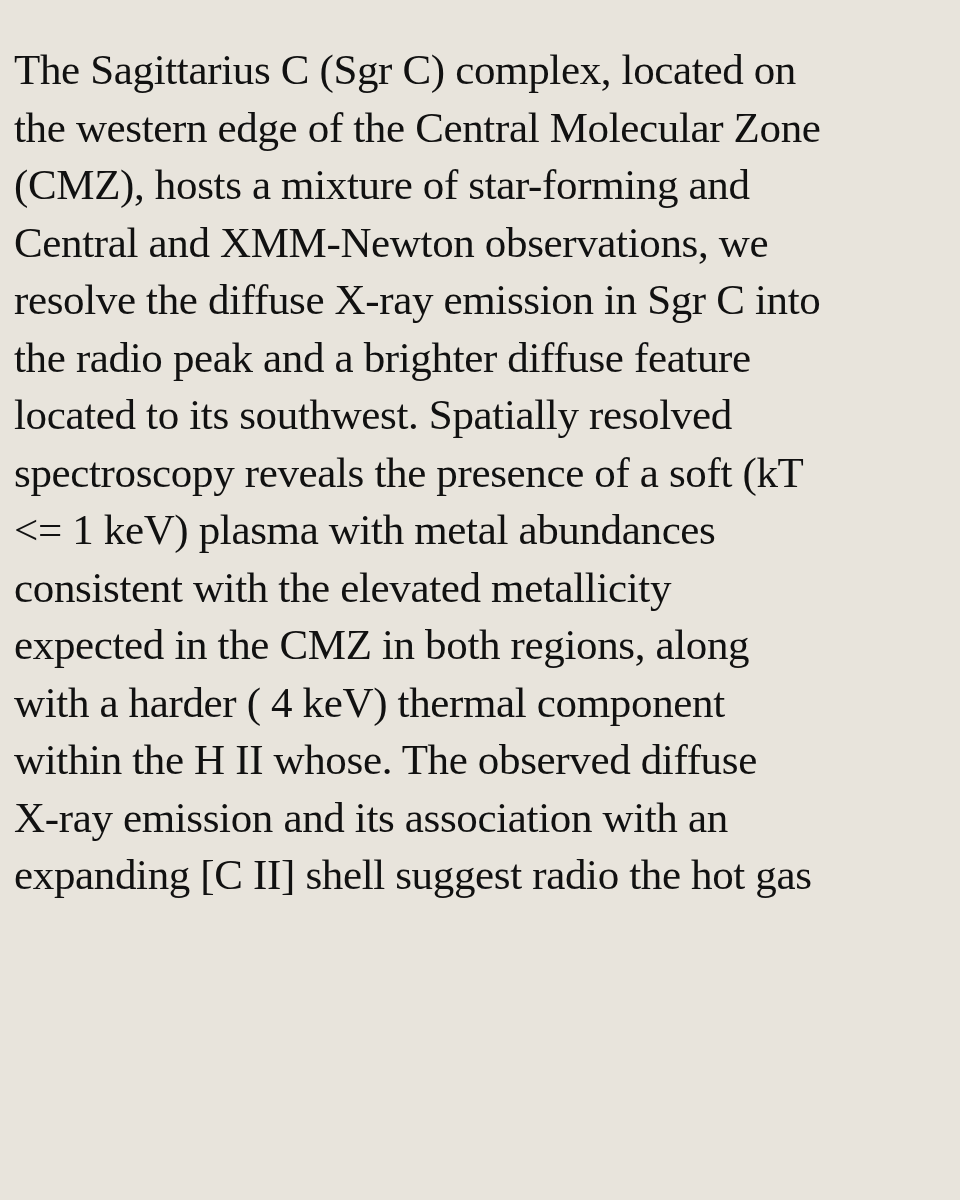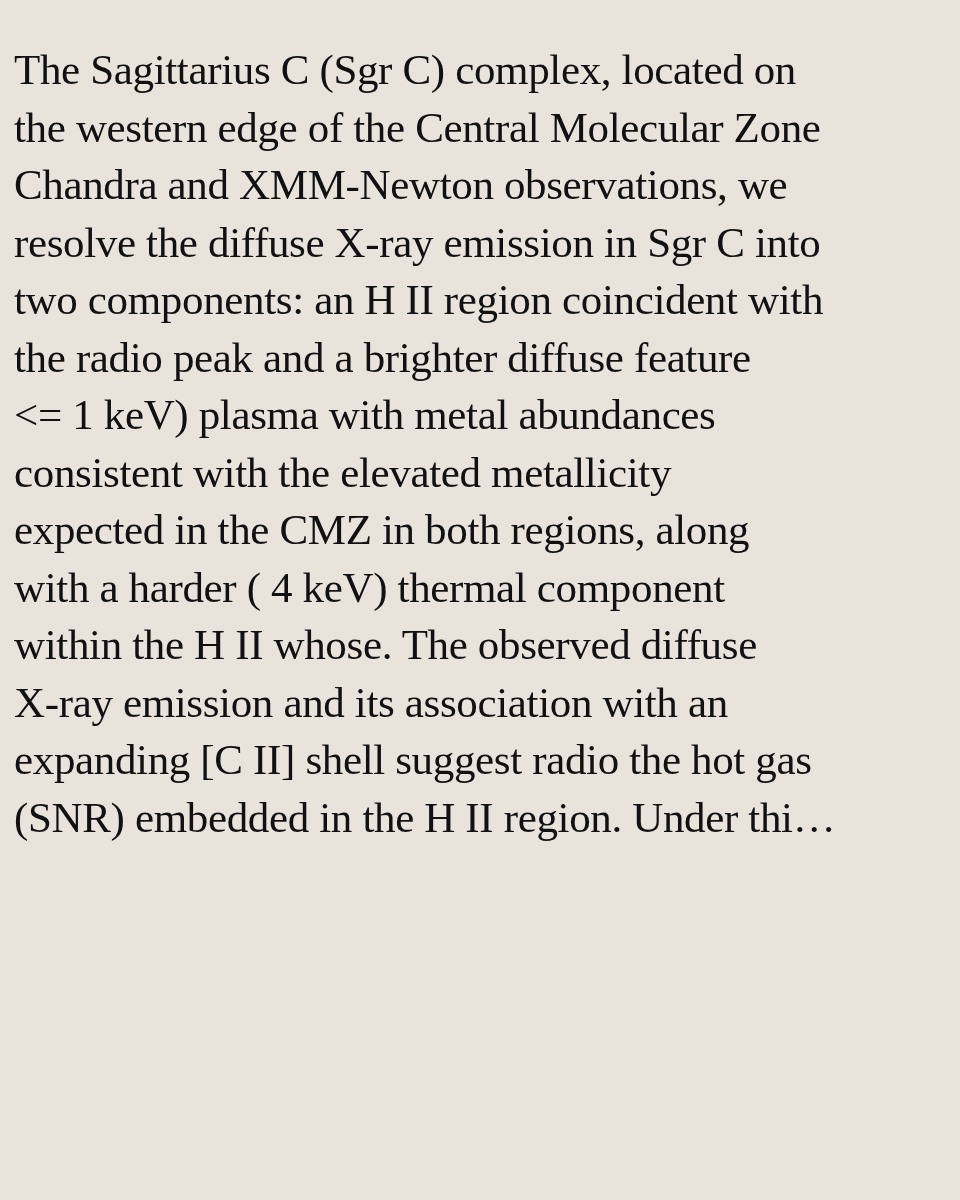--- a/index.html
+++ b/index.html
@@ -29,25 +29,26 @@
       white-space: nowrap;
       letter-spacing: -0.35px;
     }
   </style>
 </head>
 <body>
 
 <div class="doc">
   <span class="line">The Sagittarius C (Sgr C) complex, located on</span>
   <span class="line">the western edge of the Central Molecular Zone</span>
-  <span class="line">Chandra and XMM-Newton observations, we</span>
+  <span class="line">(CMZ), hosts a mixture of star-forming and</span>
+  <span class="line">Central and XMM-Newton observations, we</span>
   <span class="line">resolve the diffuse X-ray emission in Sgr C into</span>
-  <span class="line">two components: an H II region coincident with</span>
   <span class="line">the radio peak and a brighter diffuse feature</span>
+  <span class="line">located to its southwest. Spatially resolved</span>
+  <span class="line">spectroscopy reveals the presence of a soft (kT</span>
   <span class="line">&lt;= 1 keV) plasma with metal abundances</span>
   <span class="line">consistent with the elevated metallicity</span>
   <span class="line">expected in the CMZ in both regions, along</span>
   <span class="line">with a harder ( 4 keV) thermal component</span>
   <span class="line">within the H II whose. The observed diffuse</span>
   <span class="line">X-ray emission and its association with an</span>
   <span class="line">expanding [C II] shell suggest radio the hot gas</span>
-  <span class="line">(SNR) embedded in the H II region. Under thi…</span>
 </div>
 
 </body></html>

